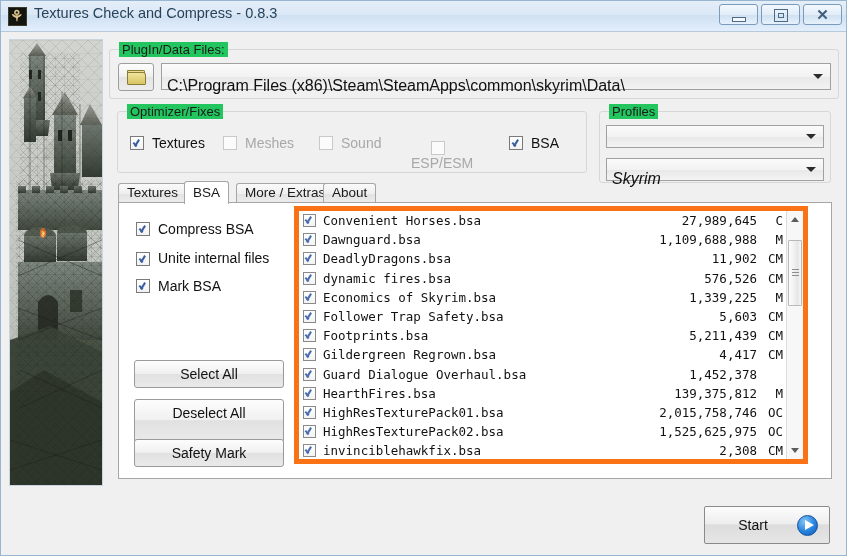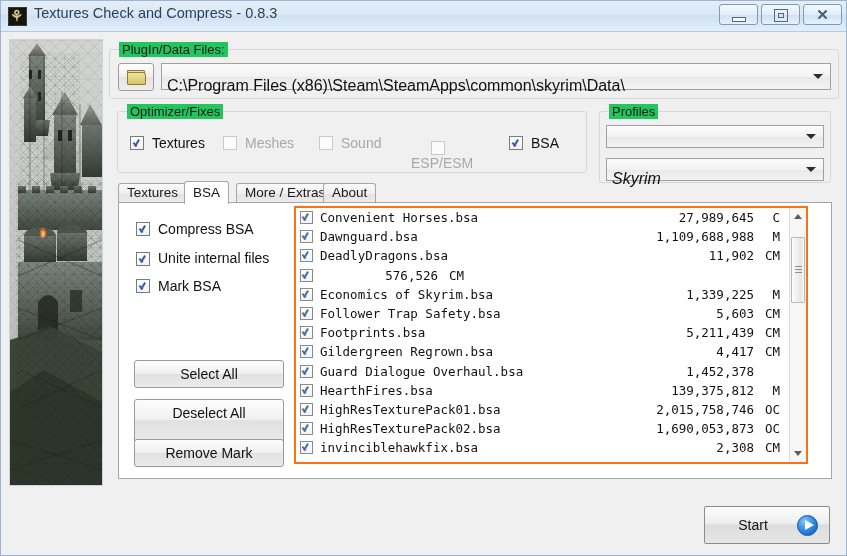--- a/index.html
+++ b/index.html
@@ -334,21 +334,21 @@
   }
   #btn-select-all  { left: 133px; top: 359px; width: 150px; height: 28px; line-height: 26px; }
   #btn-deselect-all{ left: 133px; top: 398px; width: 150px; height: 44px; line-height: 26px; }
   #btn-remove-mark { left: 133px; top: 438px; width: 150px; height: 28px; line-height: 26px; }
 
   
   .listbox {
     position: absolute;
     left: 293px; top: 205px;
     width: 514px; height: 258px;
-    border: 2px solid #f97316;
+    border: 5px solid #f97316;
     background: #ffffff;
     box-sizing: border-box;
     overflow: hidden;
   }
   .listinner {
     position: absolute;
     left: 0; top: 0;
     width: 486px; height: 100%;
     overflow: hidden;
   }
@@ -702,21 +702,21 @@
   </div>
   <div class="cbrow" id="cb-mark">
     <span class="cbox">
         <span class="tick"></span>
       </span>
     <span class="cblabel">Mark BSA</span>
   </div>
 
   <div class="btn" id="btn-select-all">Select All</div>
   <div class="btn" id="btn-deselect-all">Deselect All</div>
-  <div class="btn" id="btn-remove-mark">Remove Mark</div>
+  <div class="btn" id="btn-remove-mark">Safety Mark</div>
 
   <div class="listbox">
     <div class="listinner" id="file-rows">
         <div class="lrow">
           <span class="lcheck">
             <span class="tick"></span>
           </span>
           <span class="lname">Convenient Horses.bsa</span>
           <span class="lsize">27,989,645</span>
           <span class="lflag">C</span>
@@ -734,20 +734,21 @@
             <span class="tick"></span>
           </span>
           <span class="lname">DeadlyDragons.bsa</span>
           <span class="lsize">11,902</span>
           <span class="lflag">CM</span>
         </div>
         <div class="lrow">
           <span class="lcheck">
             <span class="tick"></span>
           </span>
+          <span class="lname">dynamic fires.bsa</span>
           <span class="lsize">576,526</span>
           <span class="lflag">CM</span>
         </div>
         <div class="lrow">
           <span class="lcheck">
             <span class="tick"></span>
           </span>
           <span class="lname">Economics of Skyrim.bsa</span>
           <span class="lsize">1,339,225</span>
           <span class="lflag">M</span>
@@ -798,21 +799,21 @@
           </span>
           <span class="lname">HighResTexturePack01.bsa</span>
           <span class="lsize">2,015,758,746</span>
           <span class="lflag">OC</span>
         </div>
         <div class="lrow">
           <span class="lcheck">
             <span class="tick"></span>
           </span>
           <span class="lname">HighResTexturePack02.bsa</span>
-          <span class="lsize">1,690,053,873</span>
+          <span class="lsize">1,525,625,975</span>
           <span class="lflag">OC</span>
         </div>
         <div class="lrow">
           <span class="lcheck">
             <span class="tick"></span>
           </span>
           <span class="lname">invinciblehawkfix.bsa</span>
           <span class="lsize">2,308</span>
           <span class="lflag">CM</span>
         </div>

